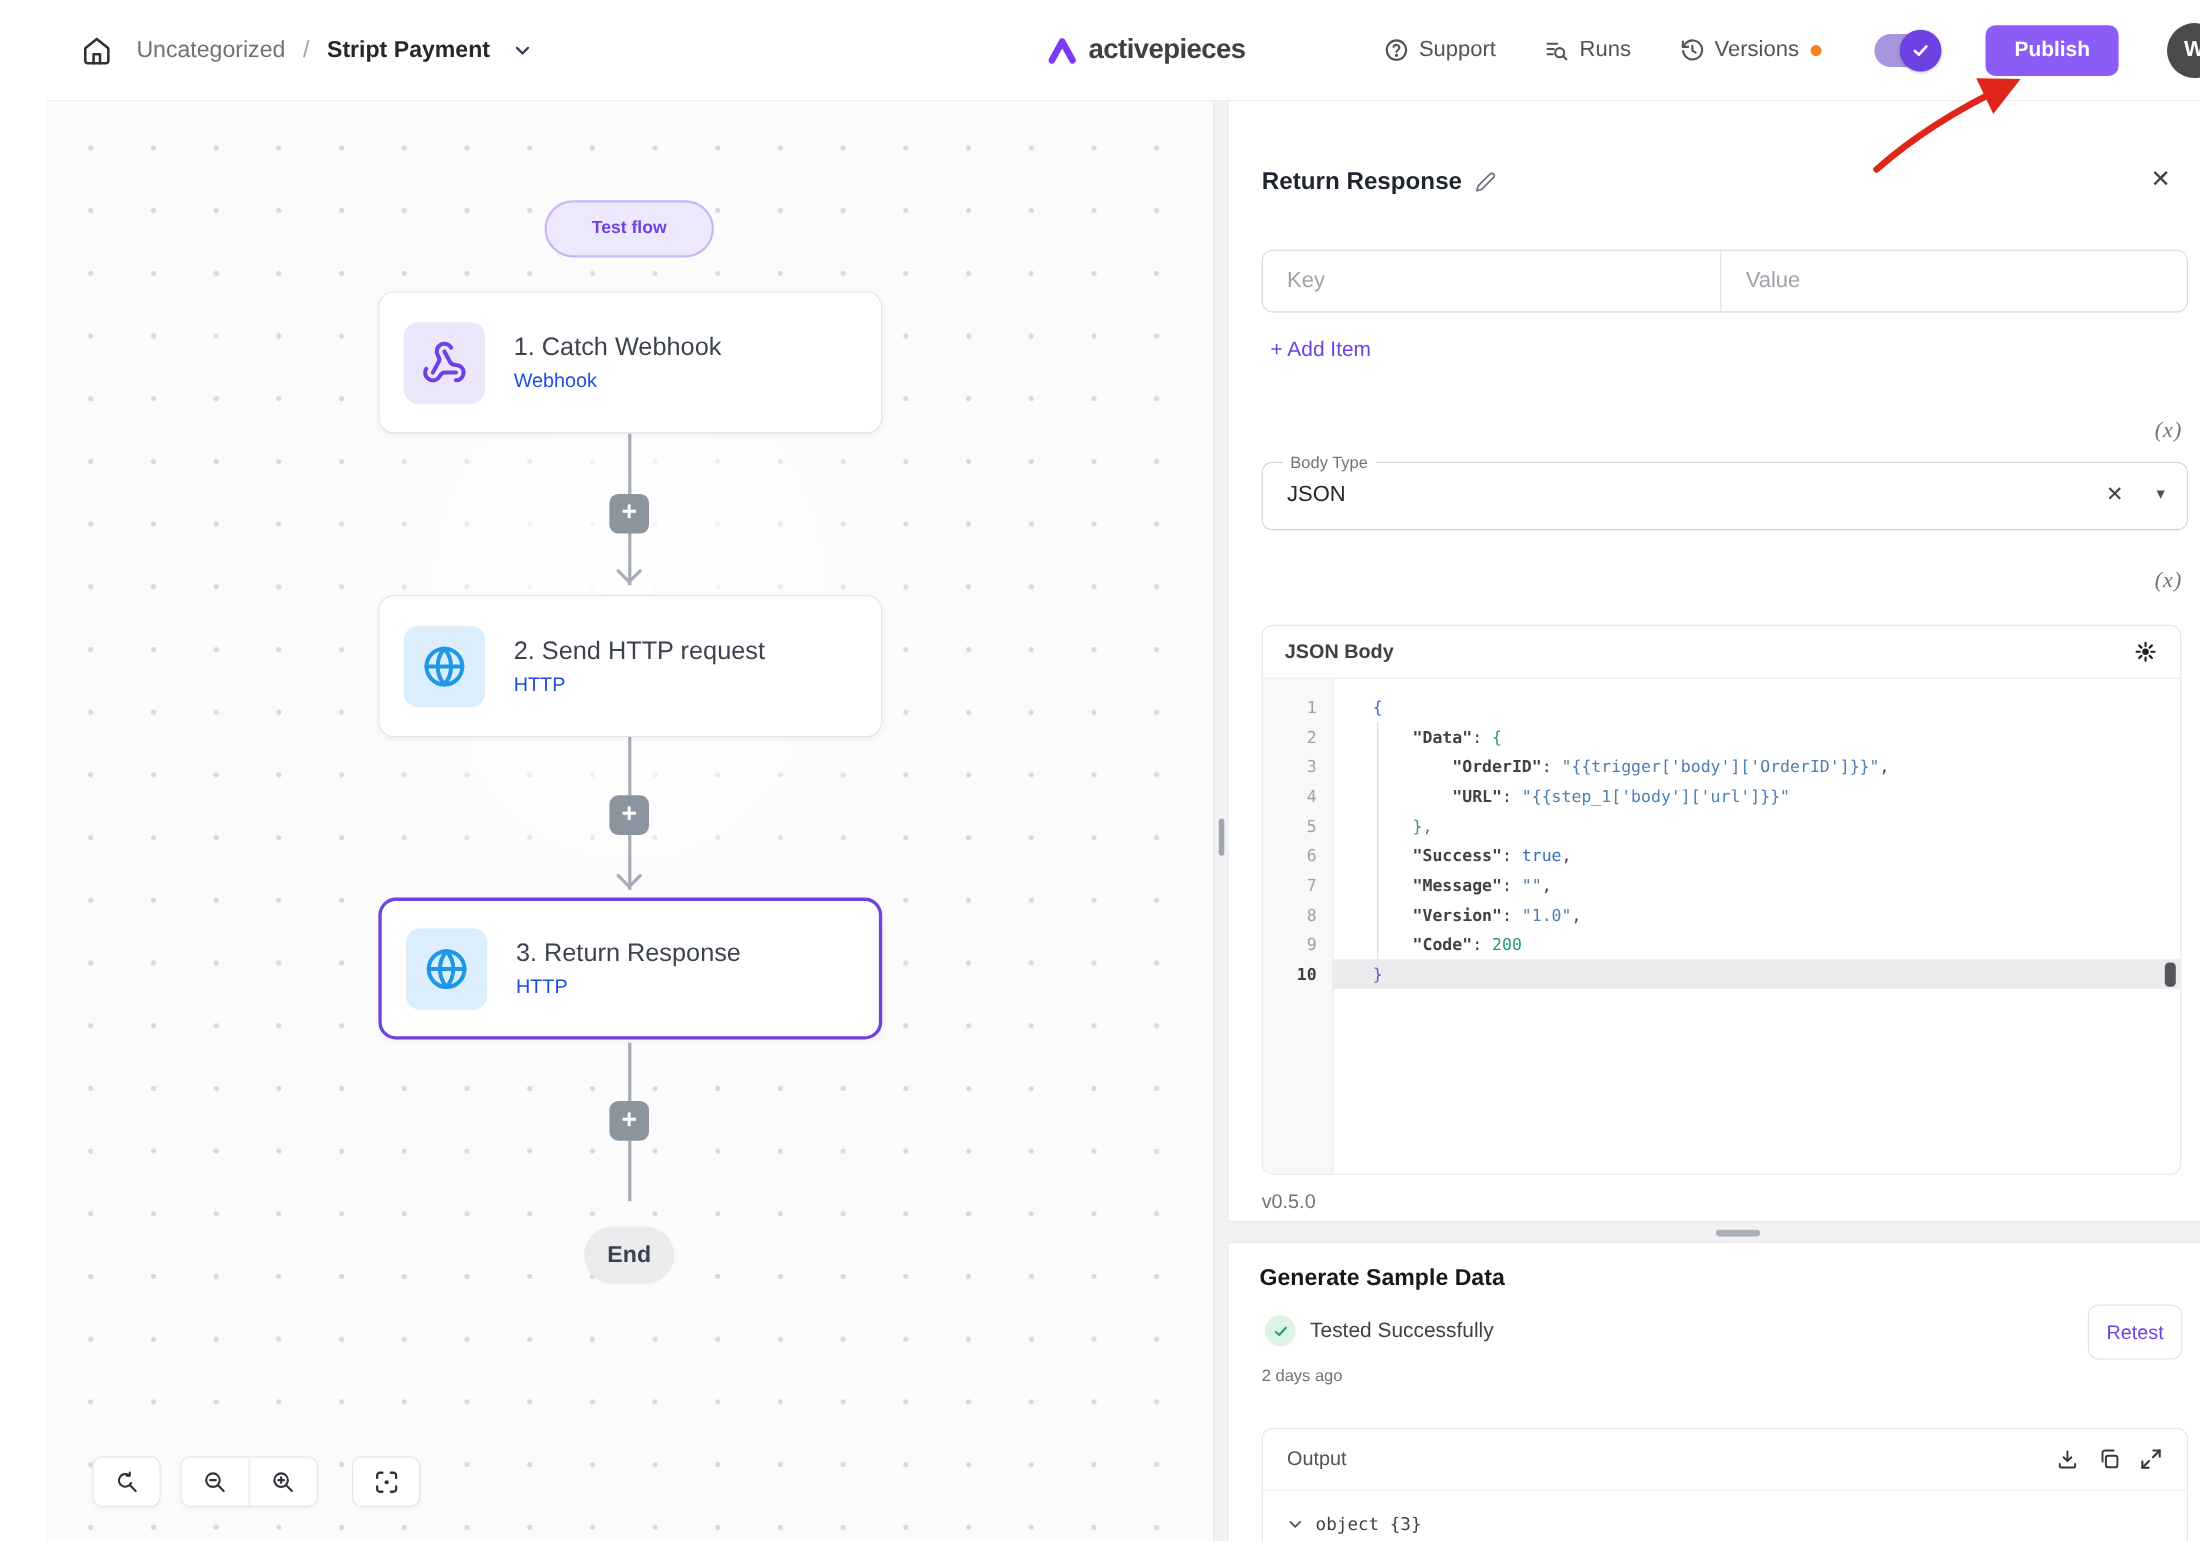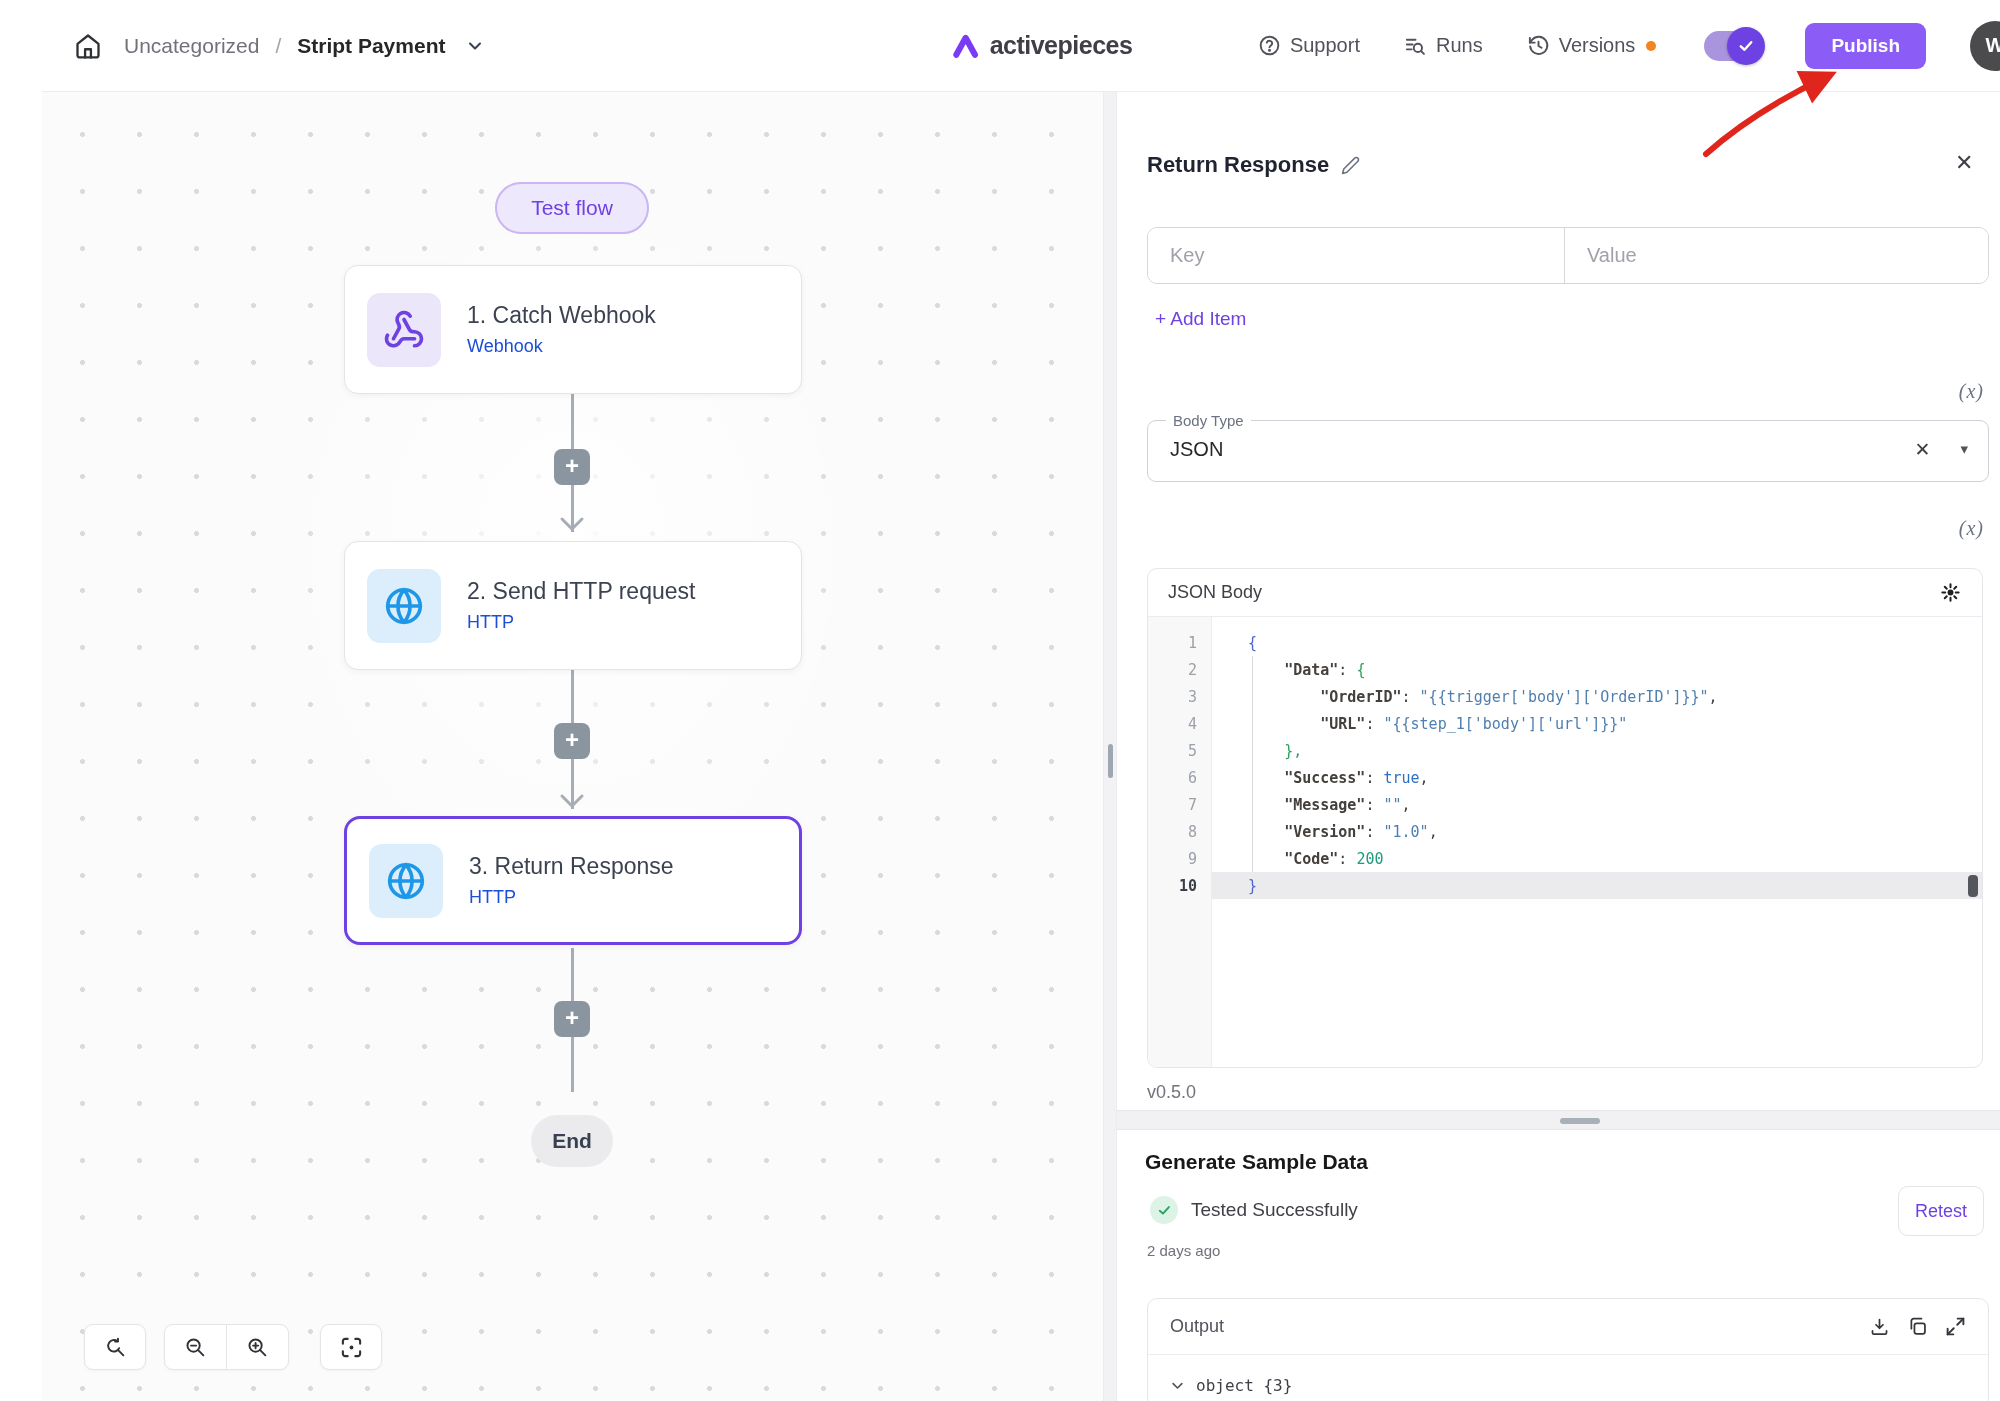--- a/index.html
+++ b/index.html
@@ -35,21 +35,21 @@
             background-image:radial-gradient(circle, #d9d9de 2.2px, transparent 2.6px);
             background-size:57px 57px; background-position:12px 14px; overflow:hidden; }
   .canvas-glow { position:absolute; left:150px; top:0; width:760px; height:1100px;
        background:radial-gradient(ellipse 55% 48% at 50% 42%, rgba(255,255,255,.95), rgba(255,255,255,0) 72%); }
   .vline { position:absolute; left:529px; width:3px; background:#a6adb7; }
   .plus-btn { position:absolute; left:512px; width:36px; height:36px; background:#8b95a0; border-radius:8px;
               color:#fff; display:flex; align-items:center; justify-content:center; font-size:24px;
               font-weight:700; line-height:1; cursor:pointer; padding-bottom:2px; }
   .arrow-head { position:absolute; left:517px; }
   .test-flow { position:absolute; left:453px; top:90px; width:154px; height:52px; border-radius:27px;
-               background:#eee8fc; border:2px solid #c9b6f2; color:#6e41e2; font-size:21px; font-weight:400;
+               background:#eee8fc; border:2px solid #c9b6f2; color:#6e41e2; font-size:16px; font-weight:700;
                display:flex; align-items:center; justify-content:center; cursor:pointer; }
   .step-card { position:absolute; left:302px; width:458px; height:129px; background:#fff;
                border:1px solid #e4e4e8; border-radius:14px; box-shadow:0 2px 6px rgba(30,30,50,.05);
                display:flex; align-items:center; padding-left:22px; gap:26px; cursor:pointer; }
   .step-card.selected { border:3px solid #6e41e2; border-radius:16px; }
   .step-icon { width:74px; height:74px; border-radius:13px; display:flex; align-items:center; justify-content:center; }
   .icon-webhook-bg { background:#ebe6fa; }
   .icon-http-bg { background:#dceefb; }
   .step-title { font-size:23px; color:#3c4250; font-weight:500; margin-bottom:7px; }
   .step-sub { font-size:18px; color:#1d4ed8; }
@@ -84,21 +84,21 @@
   .bt-fieldset { position:absolute; left:30px; top:320px; width:842px; height:70px; border:1.5px solid #cfd1d8;
                  border-radius:9px; padding:0 20px 0 22px; cursor:pointer; }
   .bt-fieldset legend { margin-left:-4px; padding:0 7px; font-size:15px; color:#6b7280; }
   .bt-row { display:flex; align-items:center; height:40px; }
   .bt-value { font-size:20px; color:#27272a; }
   .bt-clear { margin-left:auto; font-size:19px; color:#3f3f46; cursor:pointer; }
   .bt-caret { margin-left:30px; font-size:15px; color:#52525b; cursor:pointer; }
   .json-card { position:absolute; left:30px; top:476px; width:836px; height:500px; border:1px solid #e6e6ea;
                border-radius:10px; overflow:hidden; }
   .json-head { height:48px; display:flex; align-items:center; padding:0 20px; border-bottom:1px solid #ececf0; }
-  .json-title { font-size:18px; color:#3f3f46; font-weight:400;text-align:center; }
+  .json-title { font-size:18px; color:#3f3f46; font-weight:700;text-align:center; }
   .json-ai { margin-left:auto; cursor:pointer; display:flex; }
   .editor { position:relative; height:451px; font-family:"DejaVu Sans Mono", monospace; font-size:15px; }
   .gutter-bg { position:absolute; left:0; top:0; width:64px; height:100%; background:#f8f8f9; border-right:1px solid #ececf0; }
   .indent-guide { position:absolute; left:104px; top:39px; width:1px; height:217px; background:#d8d8dd; }
   .code-row { position:absolute; left:0; right:0; height:27px; display:flex; align-items:center; white-space:pre; }
   .code-row .ln { width:64px; text-align:right; padding-right:15px; color:#9ba1a9; flex:none; }
   .code-row .lc { flex:1; padding-left:36px; height:100%; display:flex; align-items:center; }
   .code-row.active .lc { background:#ebebee; }
   .code-row.active .ln { color:#3a4049; font-weight:700; }
   .tk-k { color:#44403c; font-weight:700; }

